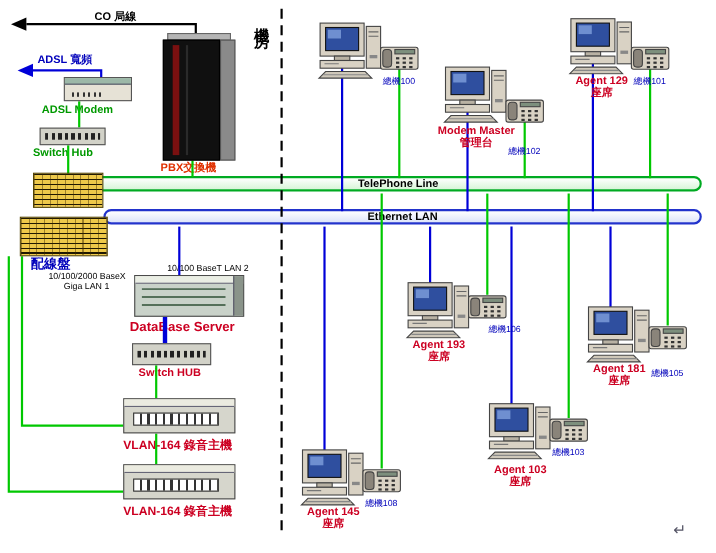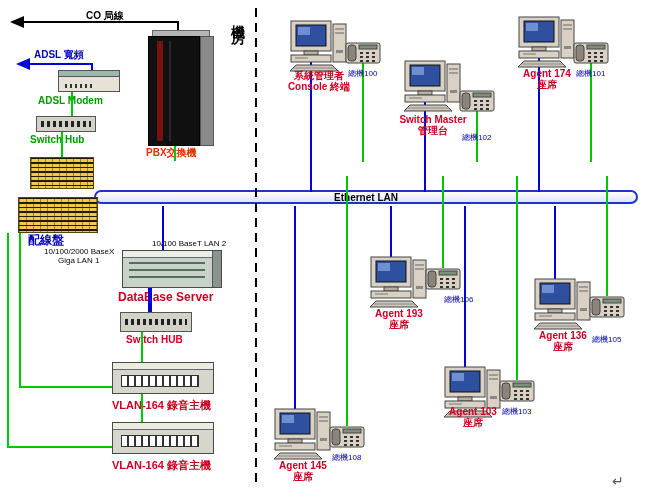--- a/index.html
+++ b/index.html
@@ -134,20 +134,23 @@
       <line class="wb" x1="539" y1="56" x2="539" y2="192"></line>
       <line class="wb" x1="391" y1="206" x2="391" y2="262"></line>
       <line class="wb" x1="555" y1="206" x2="555" y2="284"></line>
       <line class="wb" x1="465" y1="206" x2="465" y2="372"></line>
       <line class="wb" x1="295" y1="206" x2="295" y2="414"></line>
       <line class="wb" x1="163" y1="206" x2="163" y2="250"></line>
       <line class="wb wb-thick" x1="150" y1="288" x2="150" y2="312"></line>
     </g>
   </svg>
 
+  <div class="bus bus-tel" style="left:86px;top:160px;width:552px">
+    <span>TelePhone Line</span>
+  </div>
   <div class="bus bus-eth" style="left:94px;top:190px;width:544px">
     <span>Ethernet LAN</span>
   </div>
 
   <div class="lbl" style="left:86px;top:10px;font-size:10px;font-weight:bold;color:#000">CO 局線</div>
   <div class="lbl" style="left:34px;top:49px;font-size:10px;font-weight:bold;color:var(--label-blue)">ADSL 寬頻</div>
 
   <div class="device modem" style="left:58px;top:70px;width:62px;height:22px">
     <div class="modem-top"></div>
     <div class="modem-led"></div>
@@ -203,50 +206,46 @@
   </div>
   <div class="lbl" style="left:112px;top:459px;font-size:11px;font-weight:bold;color:var(--label-red)">VLAN-164 錄音主機</div>
 
   <div class="station" style="left:288px;top:20px;width:120px;height:92px">
     <svg style="left:0;top:0" width="60" height="52" viewBox="0 0 60 52">
         <use href="#sym-computer"></use>
       </svg>
     <svg style="left:56px;top:18px" width="40" height="30" viewBox="0 0 40 30">
         <use href="#sym-phone"></use>
       </svg>
-    <div class="red-lbl" style="left:-6px;top:50px;width:74px">
-      <div>系統管理者</div>
-      <div>Console 終端</div>
-    </div>
     <div class="lbl blue-sm" style="left:60px;top:50px">總機100</div>
   </div>
 
   <div class="station" style="left:402px;top:60px;width:120px;height:92px">
     <svg style="left:0;top:0" width="60" height="52" viewBox="0 0 60 52">
         <use href="#sym-computer"></use>
       </svg>
     <svg style="left:56px;top:26px" width="40" height="30" viewBox="0 0 40 30">
         <use href="#sym-phone"></use>
       </svg>
     <div class="red-lbl" style="left:-6px;top:54px;width:74px">
-      <div>Switch Master</div>
+      <div>Modem Master</div>
       <div>管理台</div>
     </div>
     <div class="lbl blue-sm" style="left:60px;top:74px">總機102</div>
   </div>
 
   <div class="station" style="left:516px;top:16px;width:120px;height:92px">
     <svg style="left:0;top:0" width="60" height="52" viewBox="0 0 60 52">
         <use href="#sym-computer"></use>
       </svg>
     <svg style="left:56px;top:22px" width="40" height="30" viewBox="0 0 40 30">
         <use href="#sym-phone"></use>
       </svg>
     <div class="red-lbl" style="left:-6px;top:52px;width:74px">
-      <div>Agent 174</div>
+      <div>Agent 129</div>
       <div>座席</div>
     </div>
     <div class="lbl blue-sm" style="left:60px;top:54px">總機101</div>
   </div>
 
   <div class="station" style="left:368px;top:256px;width:120px;height:92px">
     <svg style="left:0;top:0" width="60" height="52" viewBox="0 0 60 52">
         <use href="#sym-computer"></use>
       </svg>
     <svg style="left:56px;top:8px" width="40" height="30" viewBox="0 0 40 30">
@@ -260,34 +259,34 @@
   </div>
 
   <div class="station" style="left:532px;top:278px;width:118px;height:92px">
     <svg style="left:0;top:0" width="60" height="52" viewBox="0 0 60 52">
         <use href="#sym-computer"></use>
       </svg>
     <svg style="left:56px;top:14px" width="40" height="30" viewBox="0 0 40 30">
         <use href="#sym-phone"></use>
       </svg>
     <div class="red-lbl" style="left:-6px;top:52px;width:74px">
-      <div>Agent 136</div>
+      <div>Agent 181</div>
       <div>座席</div>
     </div>
     <div class="lbl blue-sm" style="left:60px;top:58px">總機105</div>
   </div>
 
   <div class="station" style="left:442px;top:366px;width:120px;height:92px">
     <svg style="left:0;top:0" width="60" height="52" viewBox="0 0 60 52">
         <use href="#sym-computer"></use>
       </svg>
     <svg style="left:56px;top:10px" width="40" height="30" viewBox="0 0 40 30">
         <use href="#sym-phone"></use>
       </svg>
-    <div class="red-lbl" style="left:-6px;top:40px;width:74px">
+    <div class="red-lbl" style="left:-6px;top:56px;width:74px">
       <div>Agent 103</div>
       <div>座席</div>
     </div>
     <div class="lbl blue-sm" style="left:60px;top:42px">總機103</div>
   </div>
 
   <div class="station" style="left:272px;top:408px;width:120px;height:92px">
     <svg style="left:0;top:0" width="60" height="52" viewBox="0 0 60 52">
         <use href="#sym-computer"></use>
       </svg>

